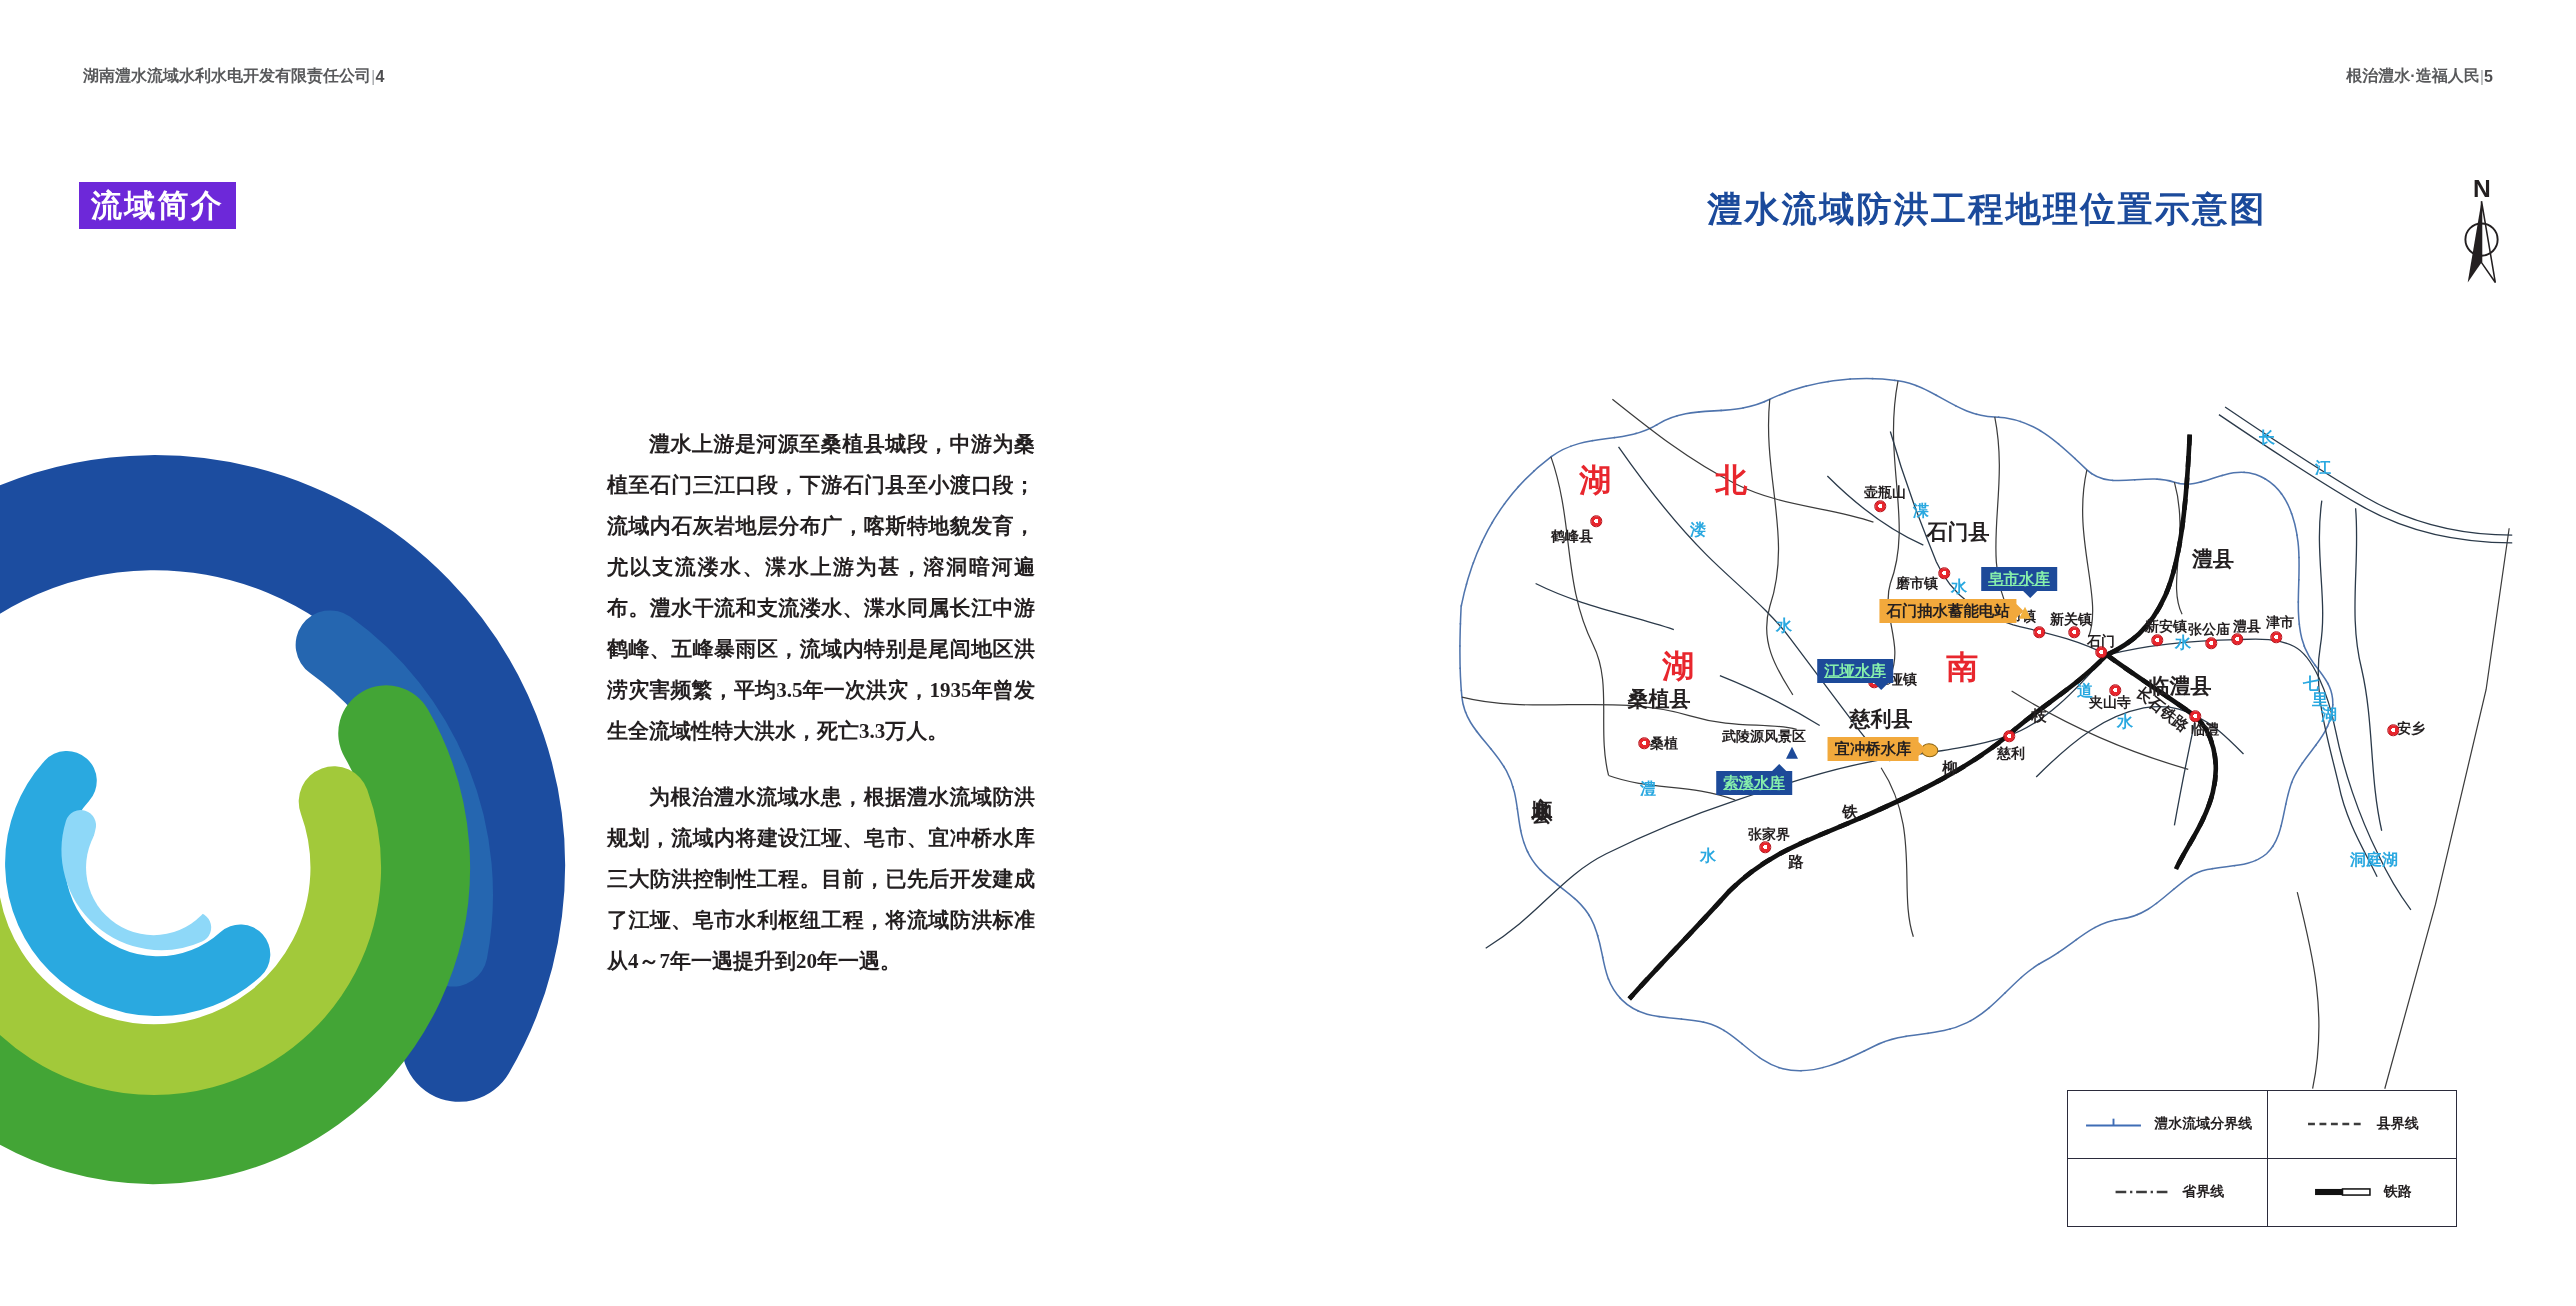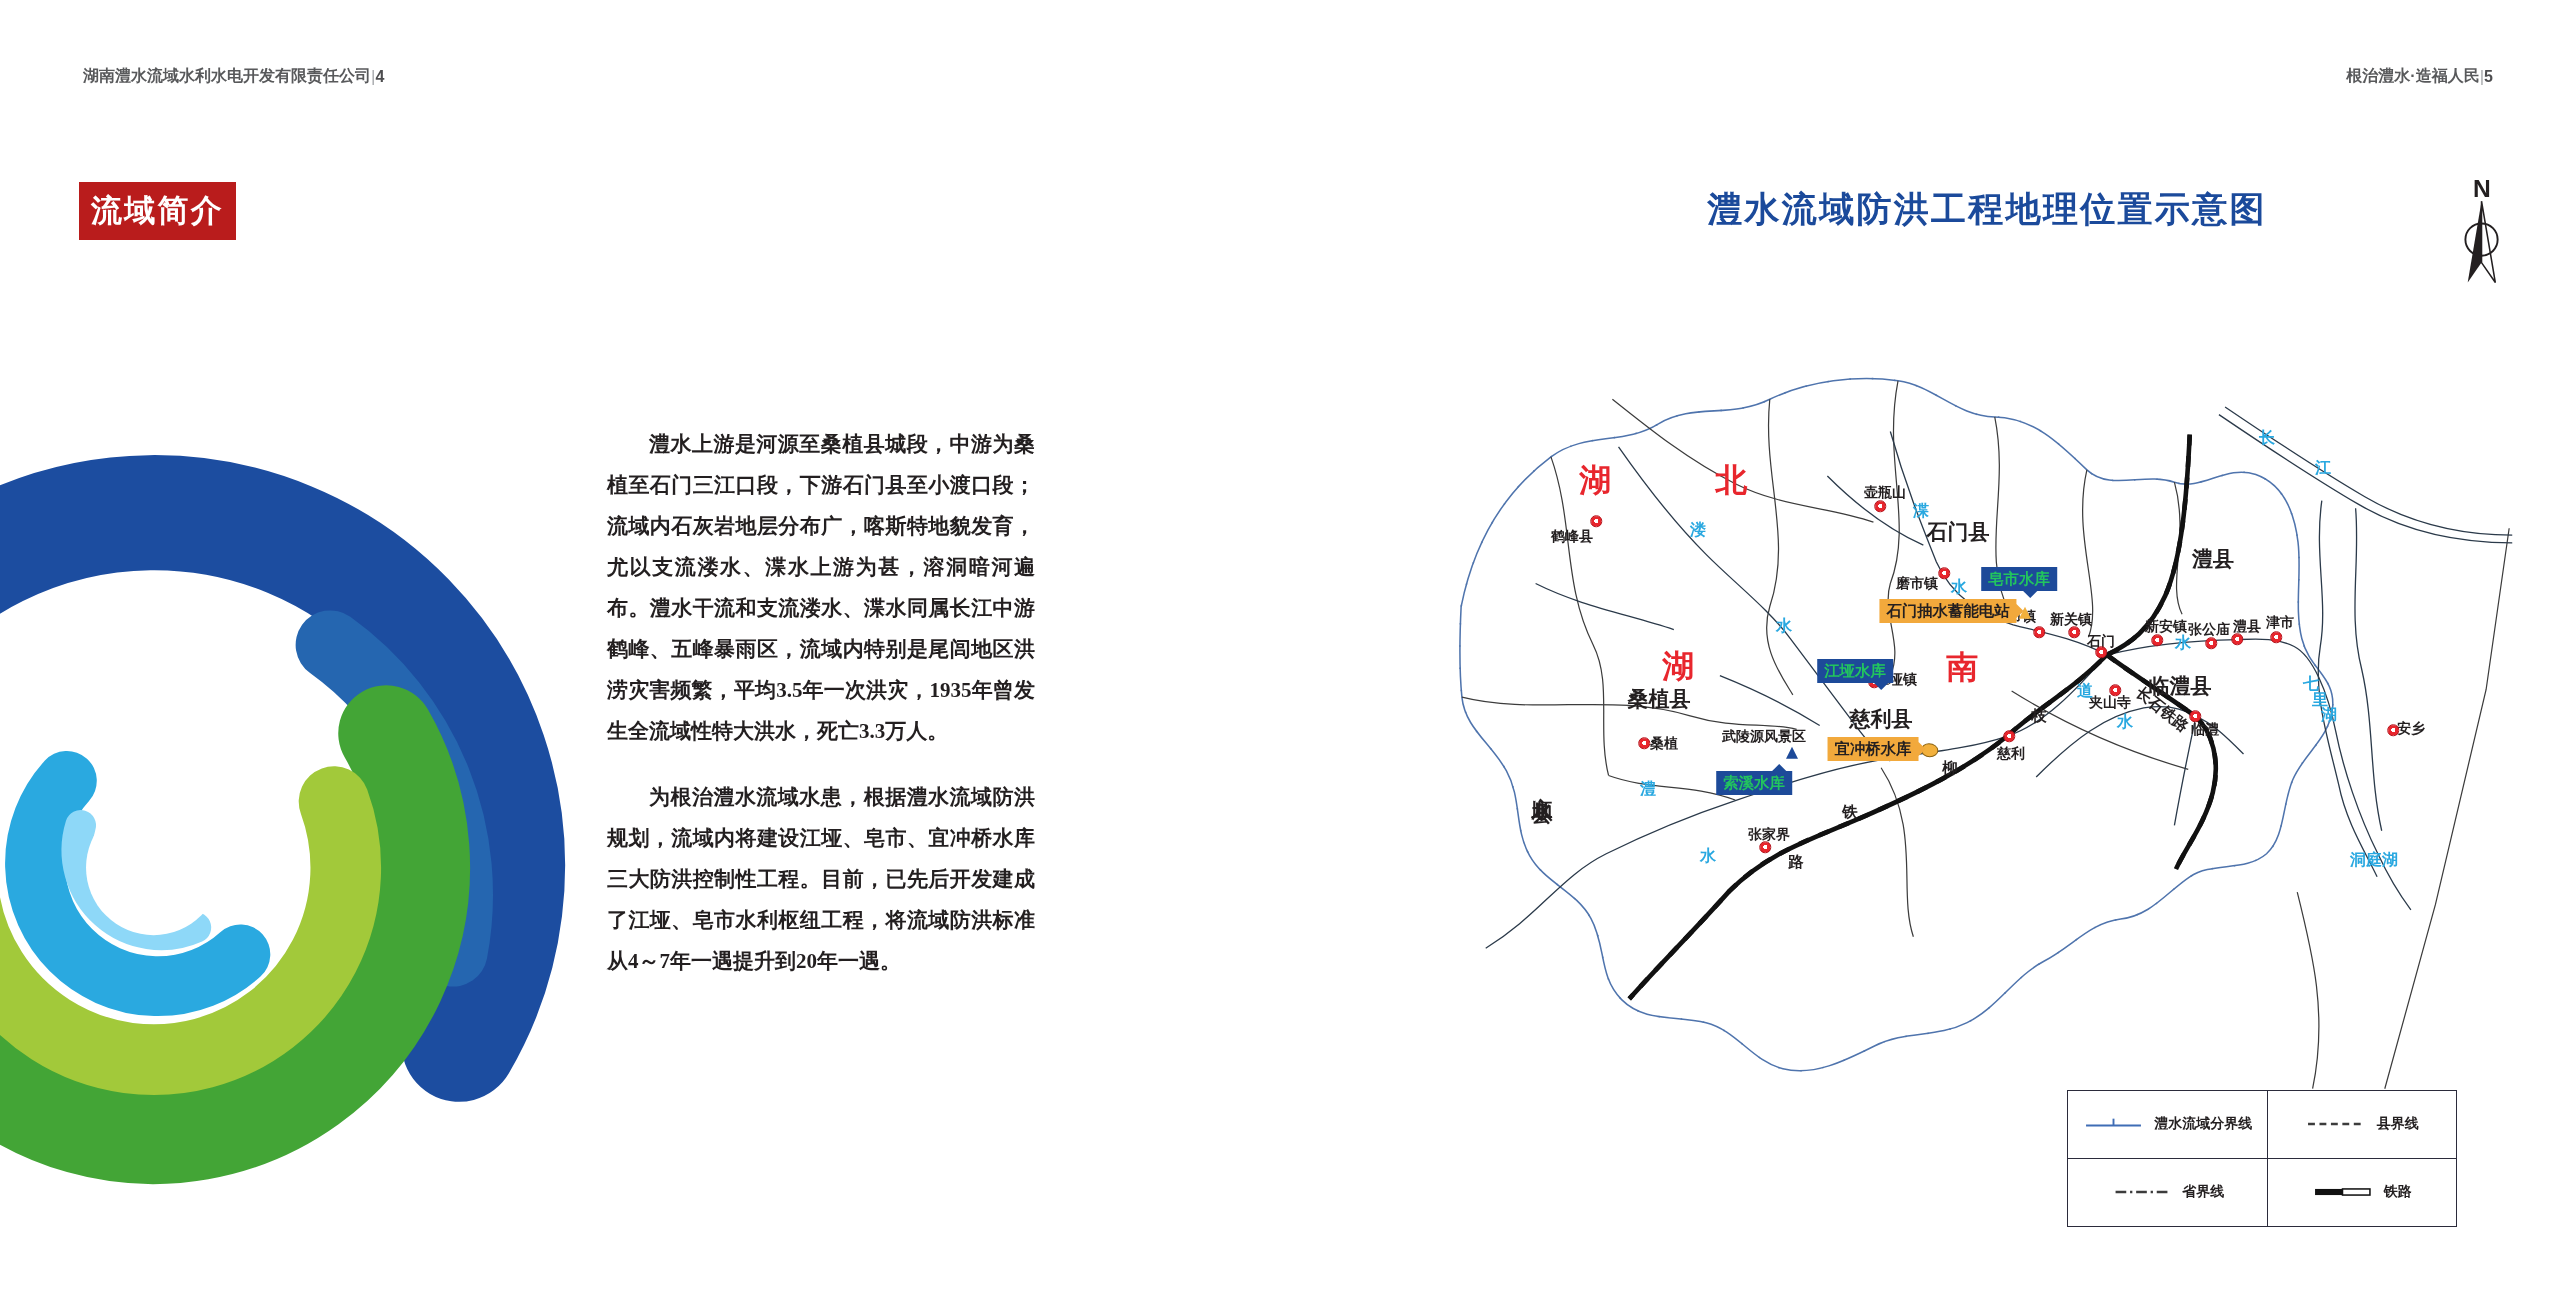--- a/index.html
+++ b/index.html
@@ -6,21 +6,21 @@
   .spread{position:relative;width:2576px;height:1306px;background:#ffffff;overflow:hidden;
           font-family:"Liberation Sans",sans-serif;color:#231f20;}
   
   .pg-header{position:absolute;top:66px;font-size:16px;font-weight:bold;color:#58595b;
              display:flex;align-items:center;white-space:nowrap;}
   .pg-header.left{left:83px;}
   .pg-header.right{right:83px;}
   .pg-header .divider{color:#a7a9ac;font-weight:normal;font-size:17px;}
   .pg-header .pagenum{color:#4d4d4f;}
   
-  .section-title{position:absolute;left:79px;top:182px;width:157px;height:58px;background:#b91c1c;
+  .section-title{position:absolute;left:79px;top:182px;width:157px;height:47px;background:#6d28d9;
                  color:#ffffff;font-size:31px;font-weight:bold;display:flex;align-items:center;
                  justify-content:center;letter-spacing:2.3px;}
   .body-text{position:absolute;left:607px;top:424px;width:428px;
              font-family:"Liberation Serif",serif;font-weight:700;font-size:21px;line-height:41px;
              text-align:justify;color:#231f20;}
   .body-text p{margin:0 0 25px 0;text-indent:2em;}
   
   .map-title{position:absolute;left:1987px;top:209px;transform:translate(-50%,-50%);
              font-size:35px;font-weight:bold;color:#1b4a9b;letter-spacing:2.3px;white-space:nowrap;}
   .compass-n{position:absolute;left:2482px;top:189px;transform:translate(-50%,-50%);
@@ -32,21 +32,21 @@
   .county{font-size:21px;color:#231f20;}
   .county.vertical{writing-mode:vertical-rl;letter-spacing:3.1px;}
   .town{font-size:14px;color:#231f20;}
   .water{font-size:16px;color:#29a8e0;}
   .railname{font-size:15.4px;color:#231f20;}
   .dot{position:absolute;width:11.5px;height:11.5px;border-radius:50%;transform:translate(-50%,-50%);
        background:radial-gradient(circle at 50% 48%,#ffffff 0 2px,#e8262d 2px 100%);
        border:1.2px solid #b5121b;box-sizing:border-box;}
   .flag{position:absolute;transform:translate(-50%,-50%);padding:1.5px 7px;font-size:15.4px;font-weight:bold;
         white-space:nowrap;z-index:4;}
-  .flag.blue{background:#1d4a99;color:#22c55e;}
+  .flag.blue{background:#1d4a99;color:#86efac;text-decoration:underline;}
   .flag.orange{background:#f2a93c;color:#231f20;}
   .flag .tail{position:absolute;width:10px;height:10px;background:inherit;transform:rotate(45deg);}
   .tail.down{left:58%;bottom:-4.6px;}
   .tail.down-right{right:6.1px;bottom:-5.4px;}
   .tail.up-right{right:7.7px;top:-4.6px;}
   .tail.right{right:-4.6px;top:50%;margin-top:-5.4px;}
   .marker-tri{position:absolute;width:0;height:0;transform:translate(-50%,-60%);
               border-left:6.1px solid transparent;border-right:6.1px solid transparent;}
   .marker-blob{position:absolute;width:15.4px;height:11.5px;border-radius:45% 55% 50% 50%;
                transform:translate(-50%,-50%);border:1.2px solid #8a6210;}

